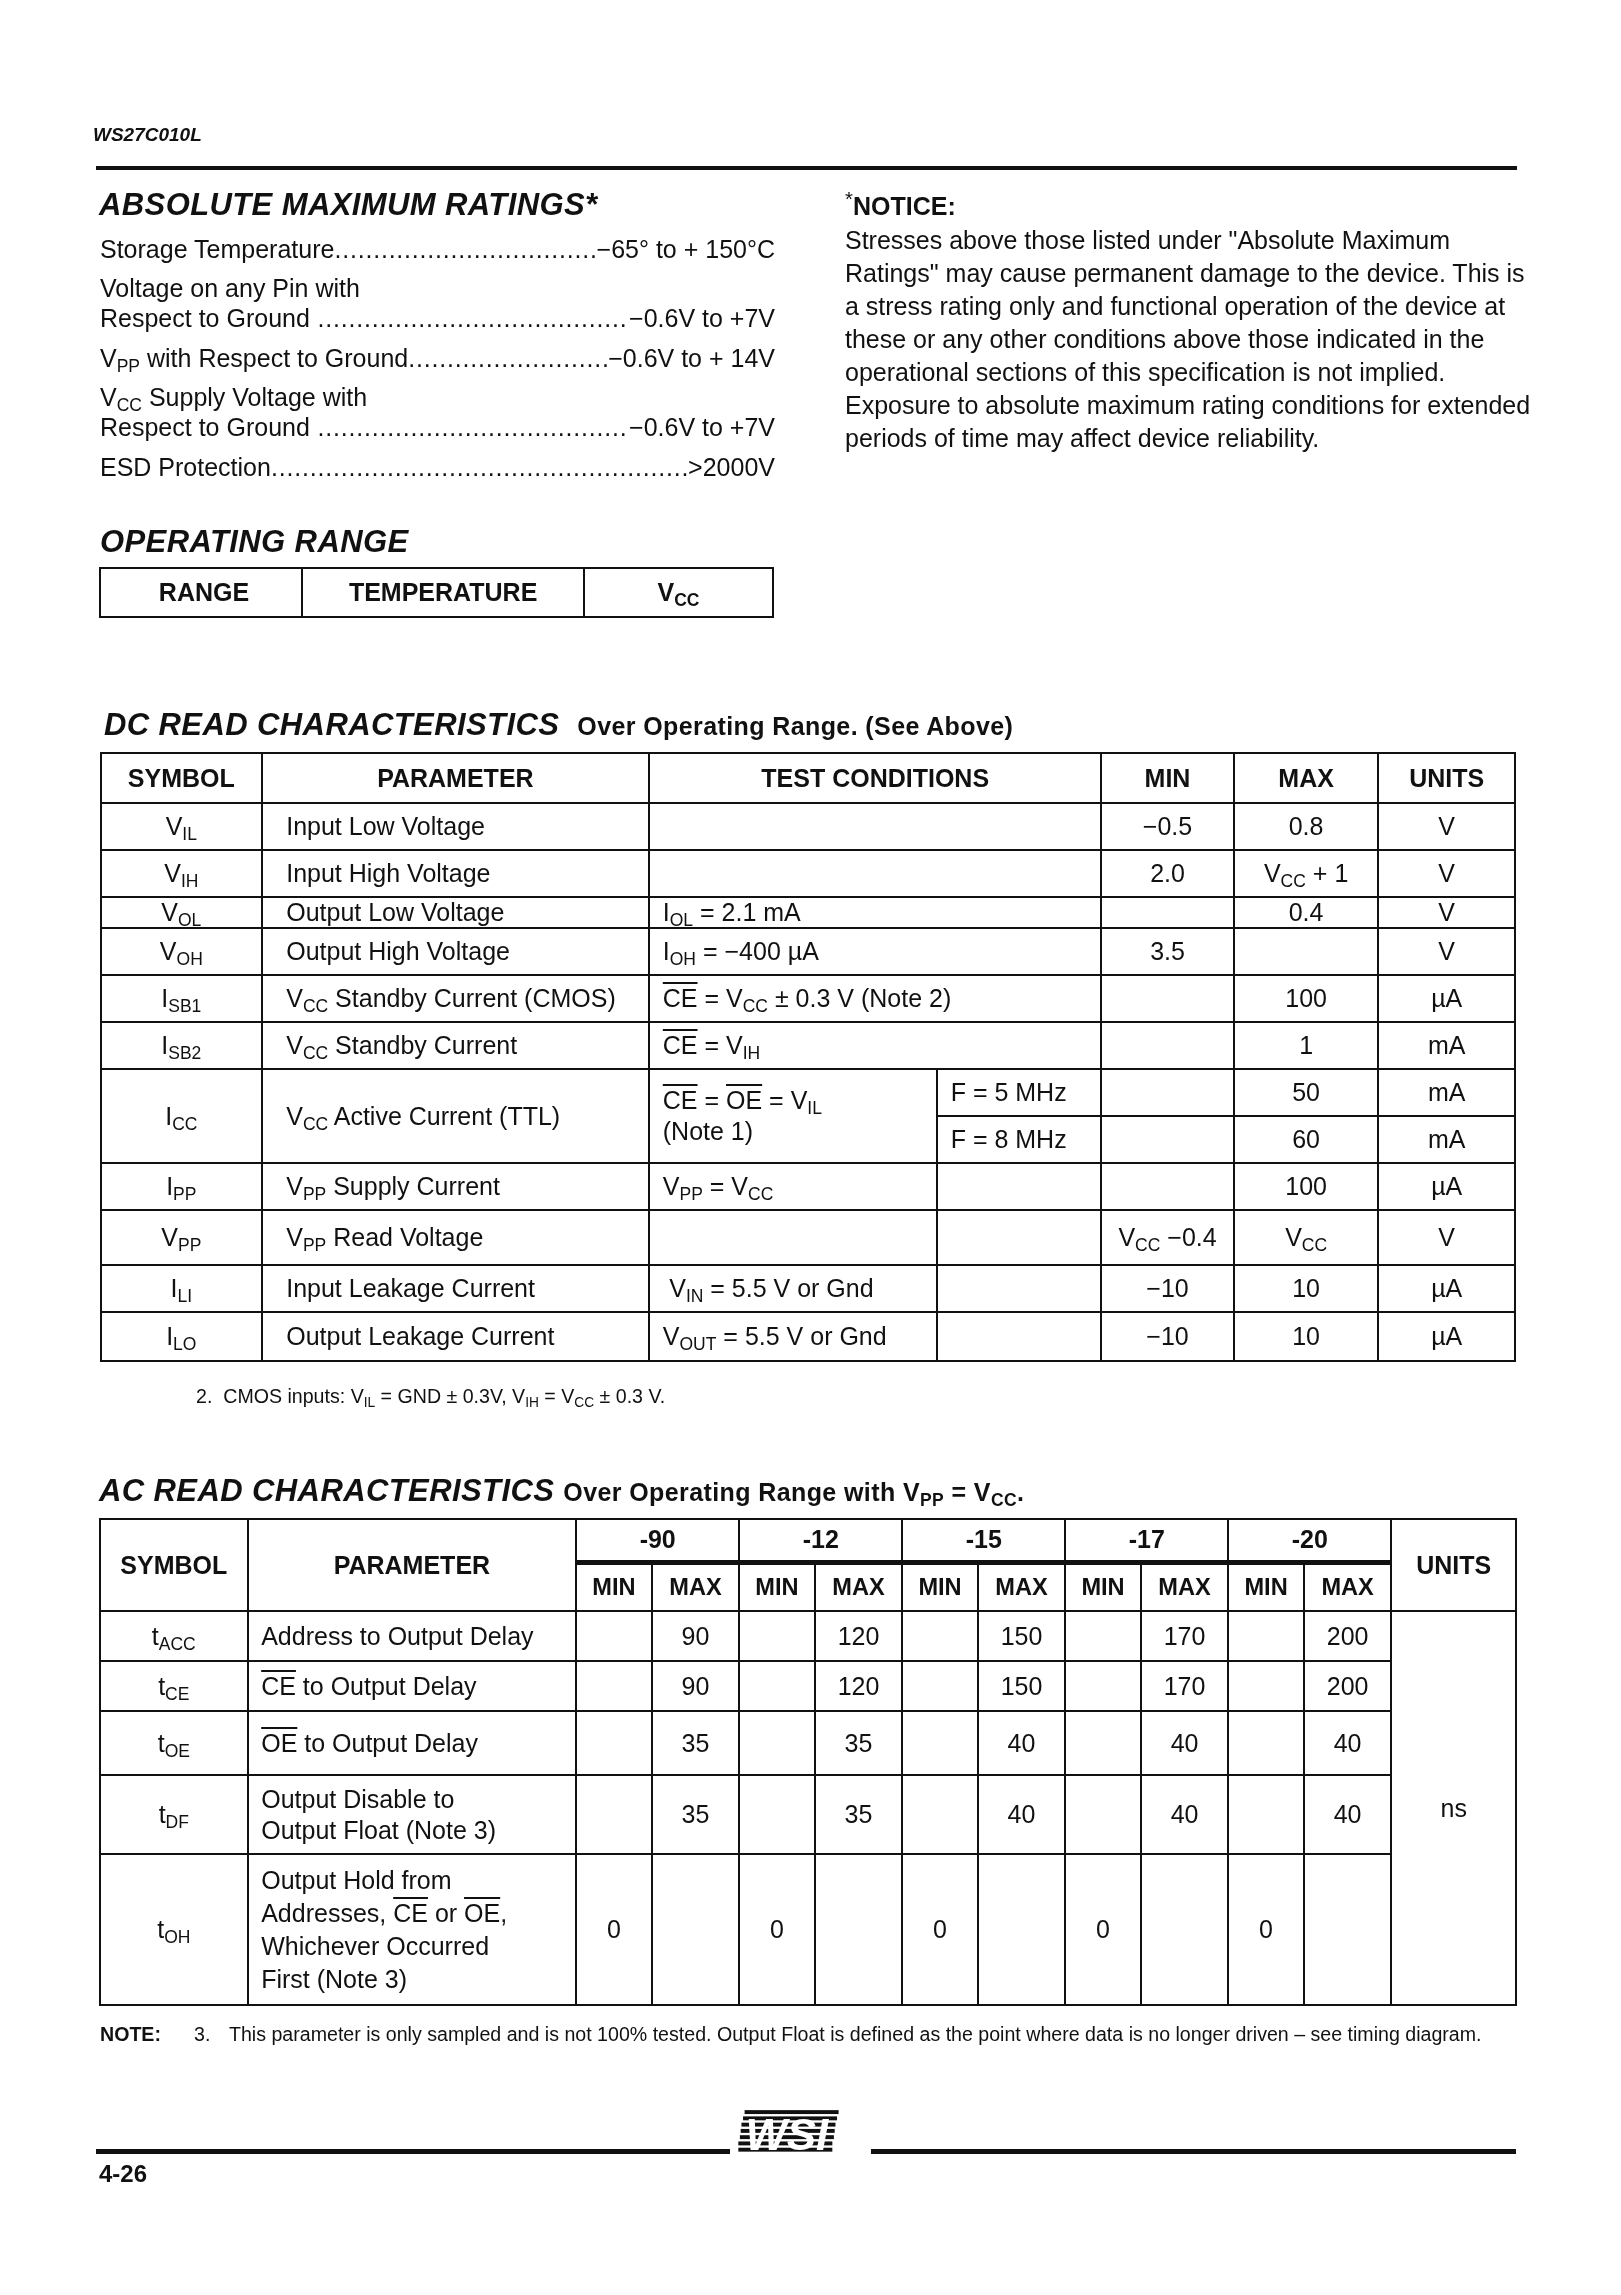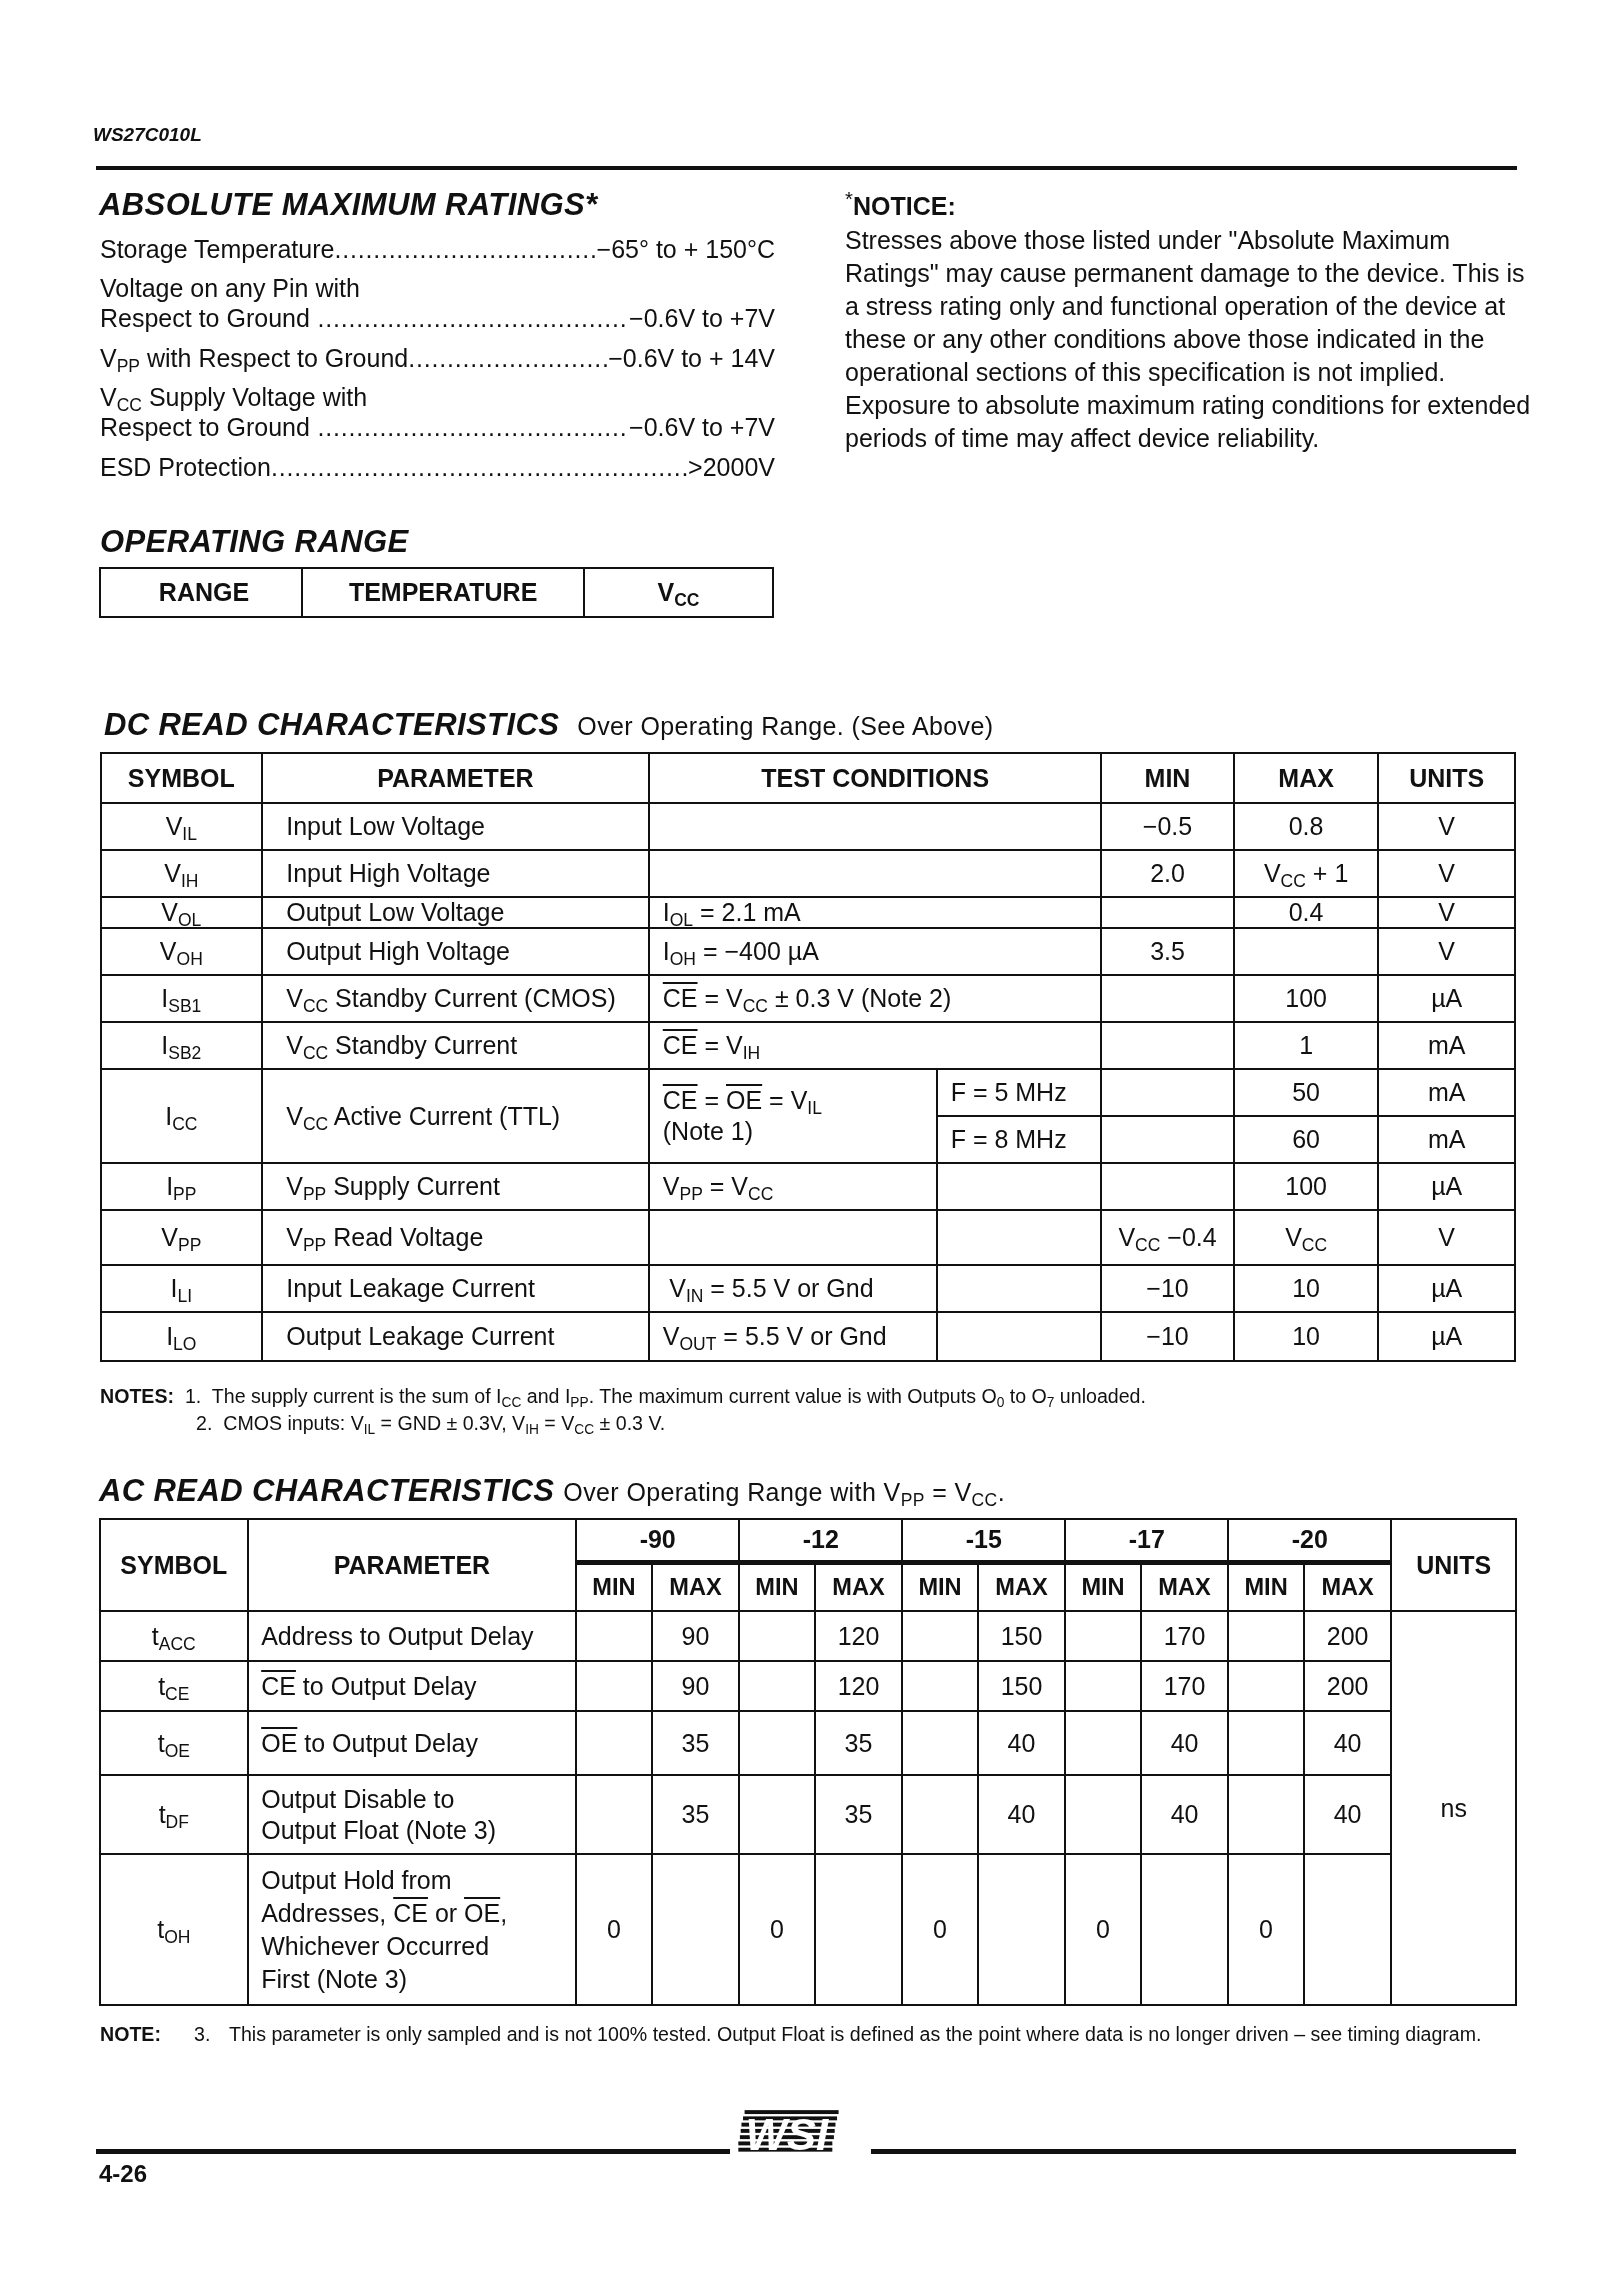--- a/index.html
+++ b/index.html
@@ -16,21 +16,21 @@
   sub { font-size:0.7em; vertical-align:-0.3em; line-height:0; }
   .ovl { text-decoration:overline; }
   table { border-collapse:collapse; position:absolute; }
   td, th { border:2.4px solid #111; font-size:25px; padding:0 6.3px; }
   th { font-weight:bold; }
   .thick-b { border-bottom-width:5.5px; }
   .c { text-align:center; }
   .l { text-align:left; padding-left:23.6px; }
   .notice-title { left:845px; top:188px; font-size:25px; font-weight:bold; }
   .notice-body { left:845px; top:224px; width:691px; font-size:25px; line-height:33px; }
-  .sec-sub { font-size:25px; font-weight:normal; font-style:normal; }
+  .sec-sub { font-size:25px; font-weight:bold; font-style:normal; }
   .notes { font-size:19.6px; line-height:27px; }
   .footer-rule { height:4.7px; background:#111; top:2149px; }
   .pg { left:99px; top:2160px; font-size:24px; font-weight:bold; }
 </style>
 </head>
 <body>
 
 <div class="abs hdr-part">WS27C010L</div>
 <div class="abs rule-top"></div>
 
@@ -190,21 +190,20 @@
         <td style="padding-left:12.6px;">V<sub>OUT</sub> = 5.5 V or Gnd</td>
         <td></td>
         <td class="c">−10</td>
         <td class="c">10</td>
         <td class="c">µA</td>
       </tr>
 </tbody>
   </table>
 
 <div class="abs notes" style="left:100px;top:1383px;">
-  <div><b>NOTES:</b>&nbsp;&nbsp;1.&nbsp; The supply current is the sum of I<sub>CC</sub> and I<sub>PP</sub>. The maximum current value is with Outputs O<sub>0</sub> to O<sub>7</sub> unloaded.</div>
   <div style="padding-left:96px;">2.&nbsp; CMOS inputs: V<sub>IL</sub> = GND ± 0.3V, V<sub>IH</sub> = V<sub>CC</sub> ± 0.3 V.</div>
 </div>
 
 <div class="abs h2" style="left:99px;top:1473px;"><span>AC READ CHARACTERISTICS</span>&nbsp;<span class="sec-sub">Over Operating Range with V<sub>PP</sub> = V<sub>CC</sub>.</span></div>
 <table style="left:99px;top:1518px;width:1418px;">
   <tbody>
       <tr style="height:43px;">
     <th class="c" rowspan="2" style="width:133px;">SYMBOL</th>
     <th class="c" rowspan="2" style="width:314px;">PARAMETER</th>
     <th class="c" colspan="2" style="border-bottom-width:5.5px;">-90</th>

